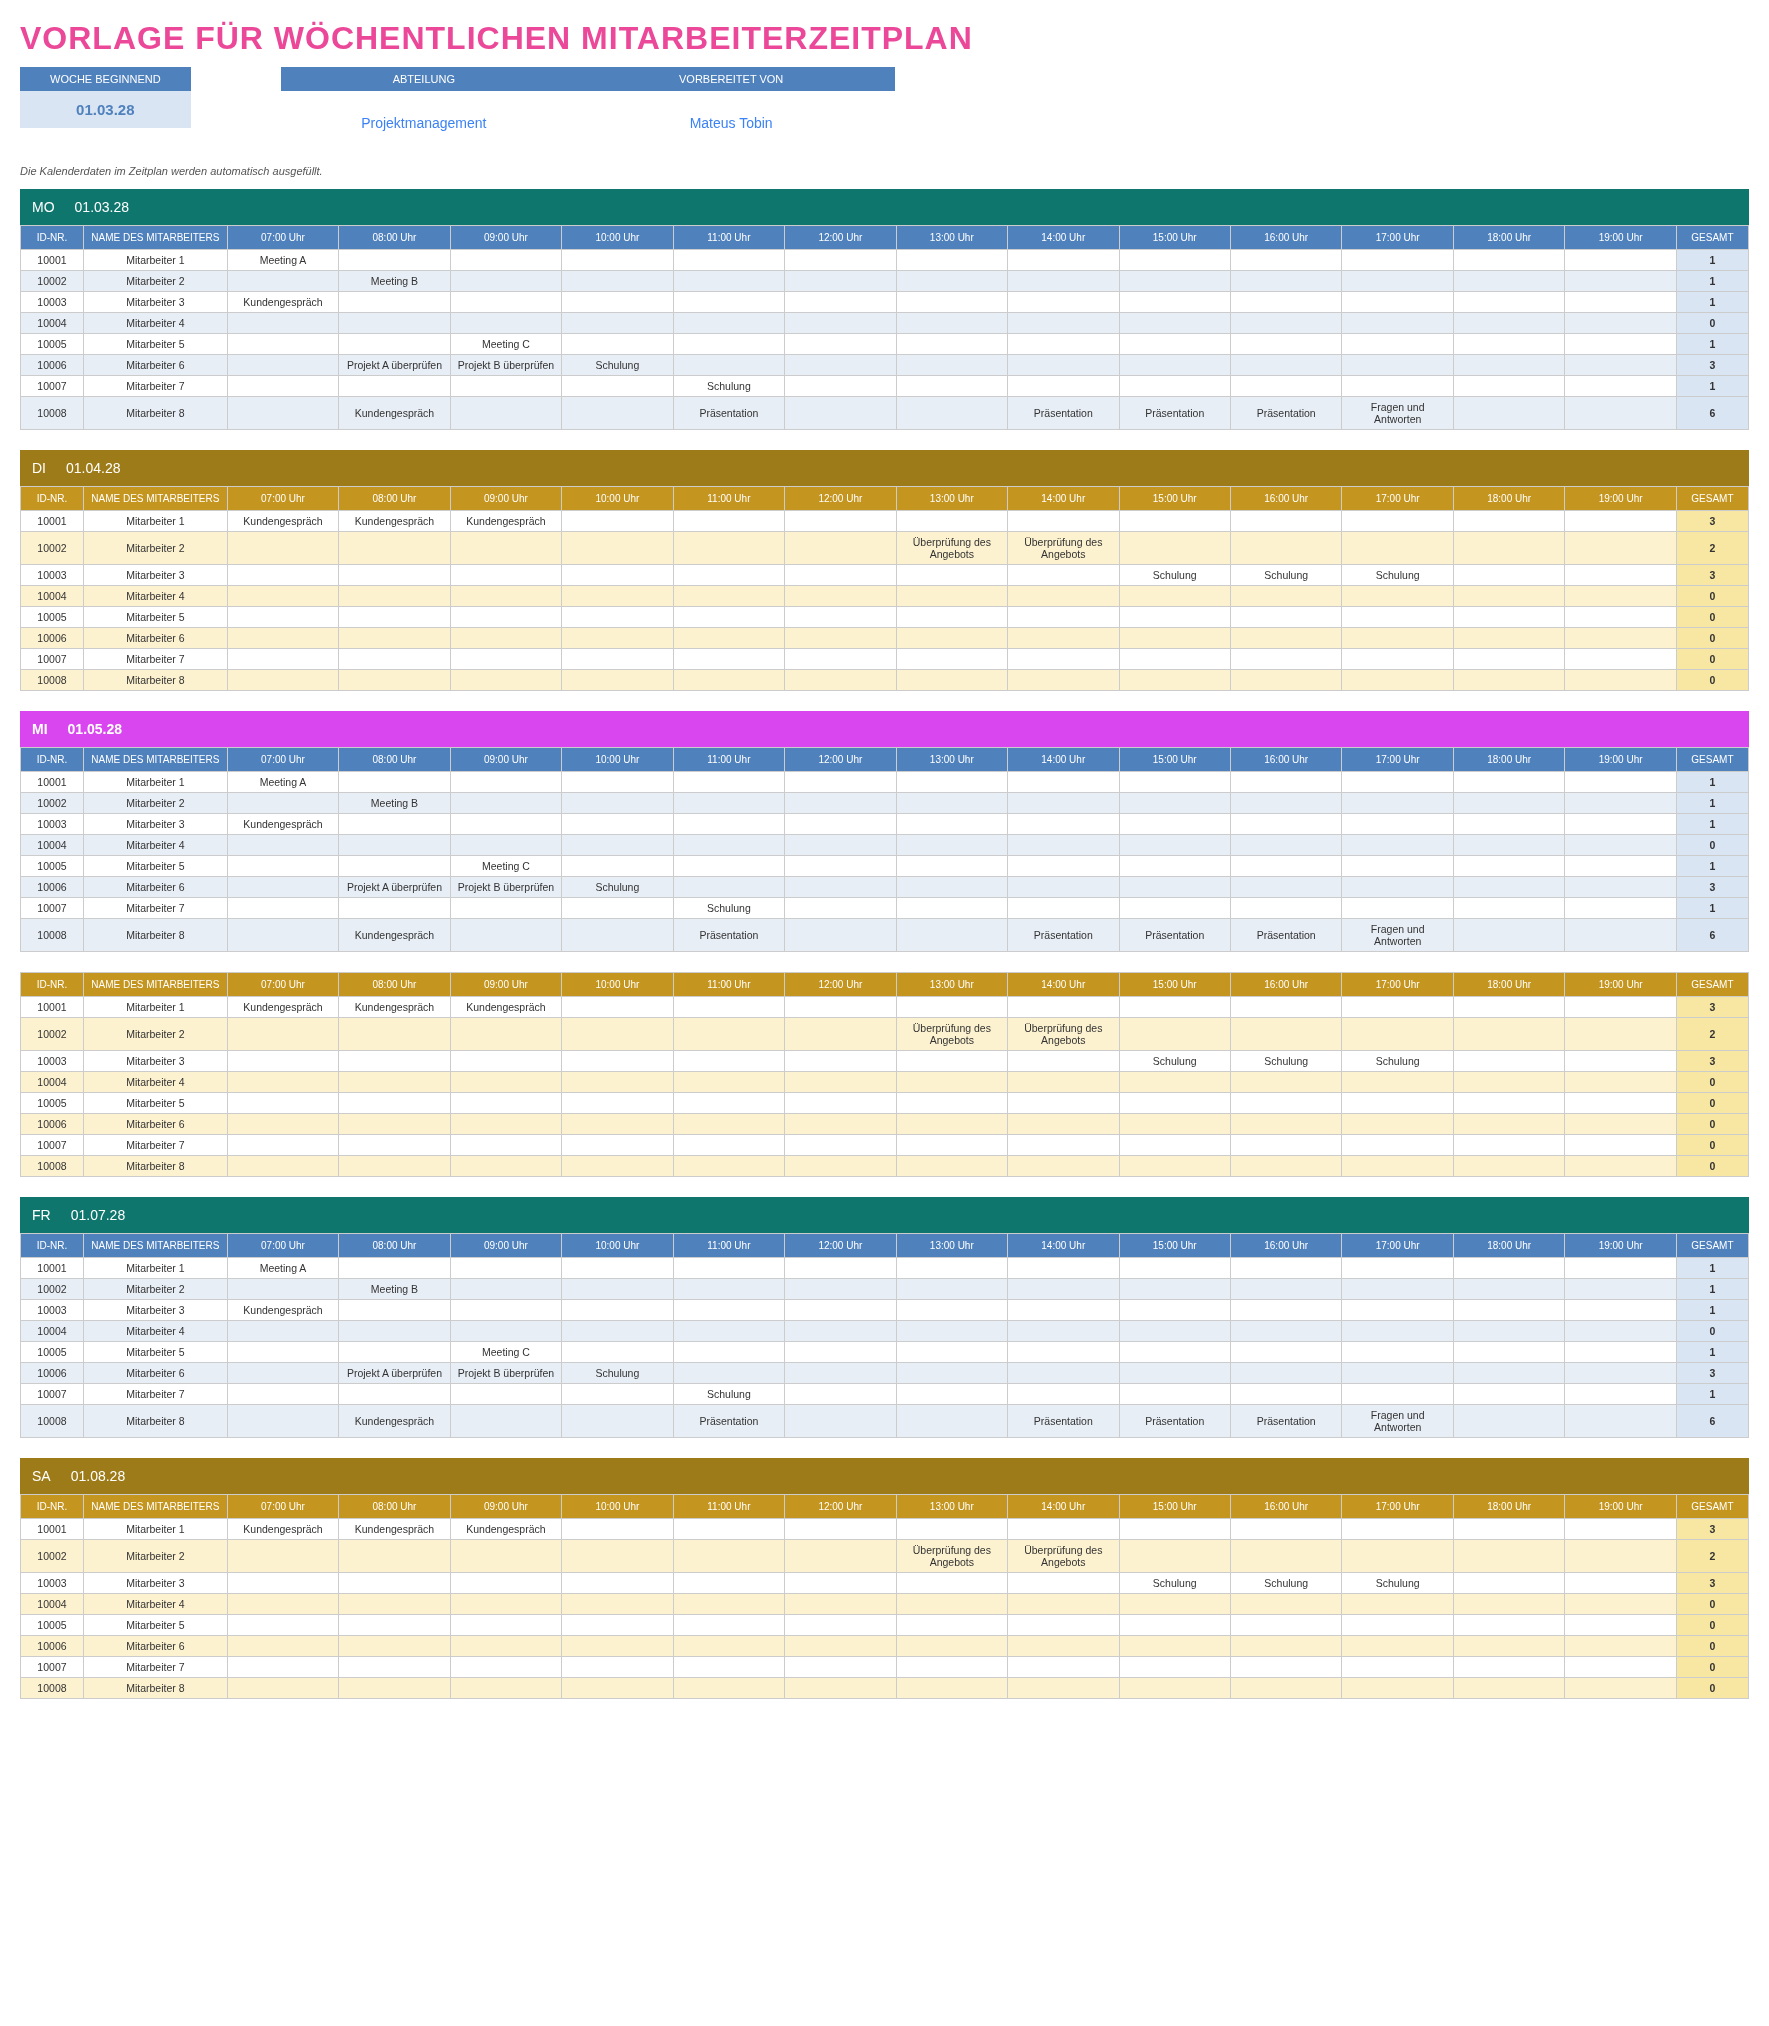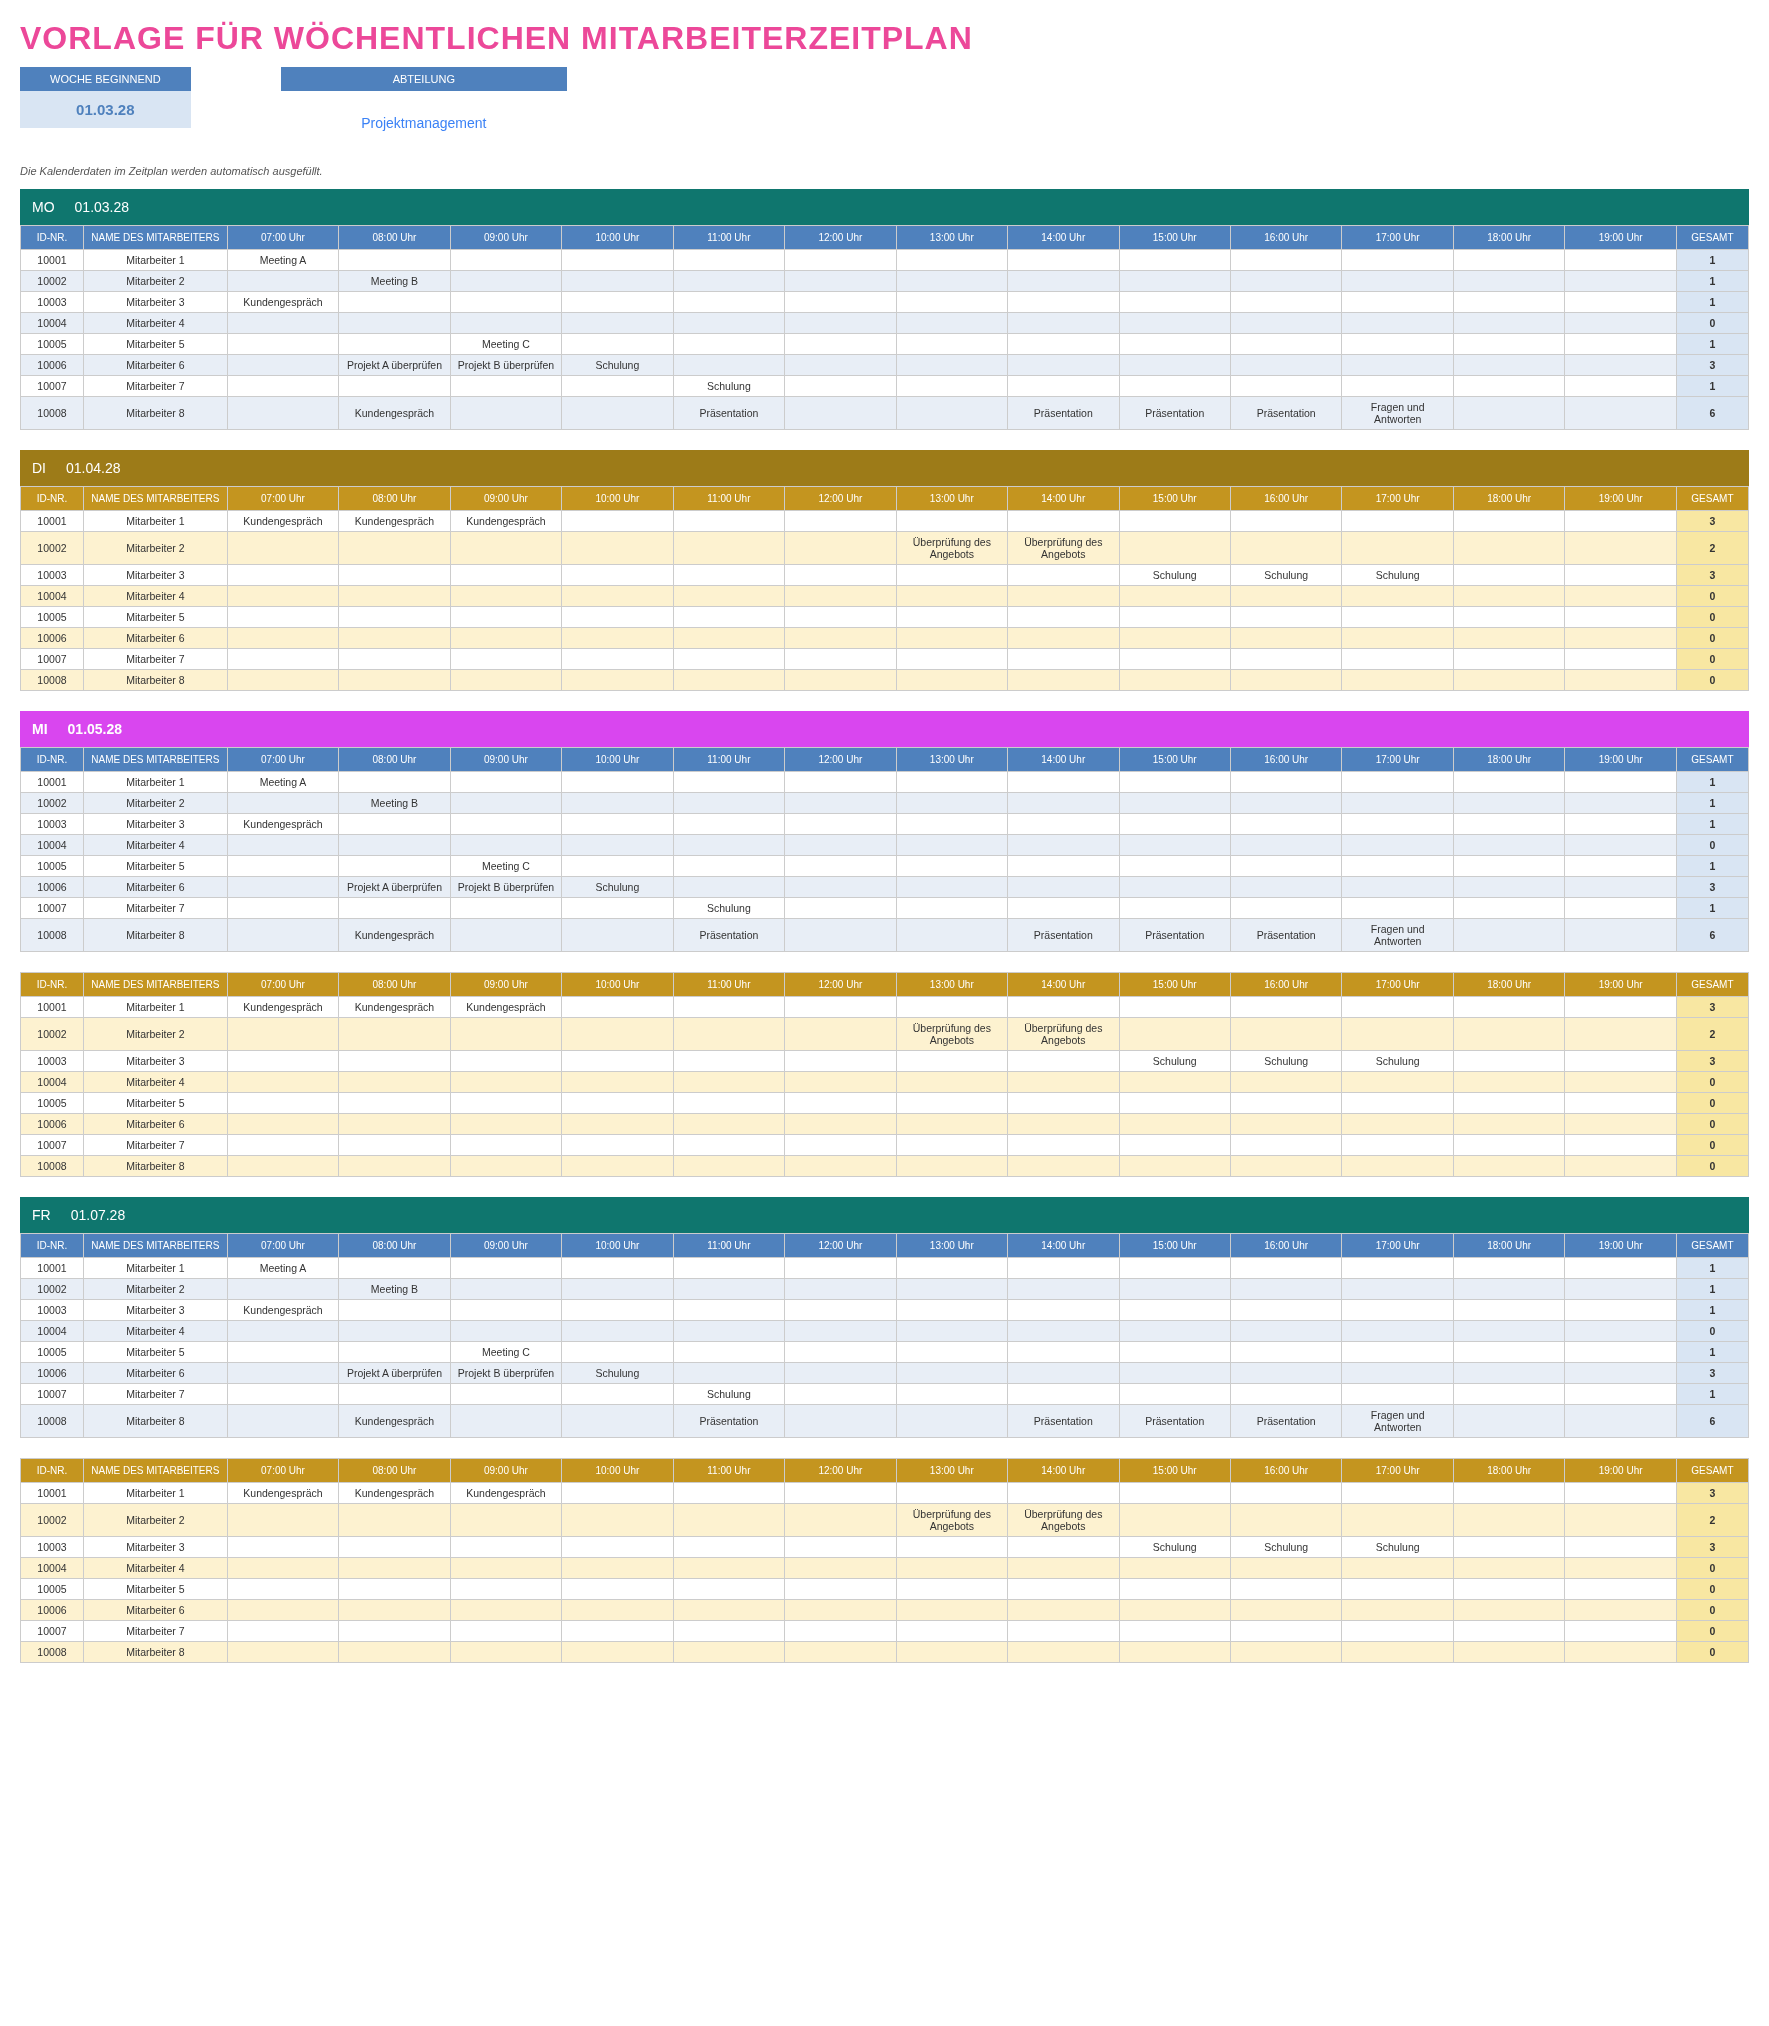--- a/index.html
+++ b/index.html
@@ -45,20 +45,24 @@
 <div class="header-block">
   <div class="hcol">
     <div class="hdr-lbl-blue">WOCHE BEGINNEND</div>
     <div class="hdr-val-blue">01.03.28</div>
   </div>
   <div style="display:flex;">
     <div class="hcol">
       <div class="hdr-lbl-blue wide">ABTEILUNG</div>
       <div class="hdr-val-plain">Projektmanagement</div>
     </div>
+    <div class="hcol">
+      <div class="hdr-lbl-blue wide">VORBEREITET VON</div>
+      <div class="hdr-val-plain">Mateus Tobin</div>
+    </div>
   </div>
 </div>
 
 <div class="note">Die Kalenderdaten im Zeitplan werden automatisch ausgefüllt.</div>
 
 <div id="days">
     <div class="day-block">
       <div class="day-title dark-blue">
         <span>MO</span>
         <span>01.03.28</span>
@@ -1008,20 +1012,24 @@
             <td>Präsentation</td>
             <td>Fragen und Antworten</td>
             <td></td>
             <td></td>
             <td class="total-blue">6</td>
           </tr>
         </tbody>
       </table>
     </div>
     <div class="day-block">
+      <div class="day-title gold">
+        <span>SA</span>
+        <span>01.08.28</span>
+      </div>
       <table>
         <colgroup>
           <col class="id">
           <col class="name">
           <col class="hr">
           <col class="hr">
           <col class="hr">
           <col class="hr">
           <col class="hr">
           <col class="hr">

